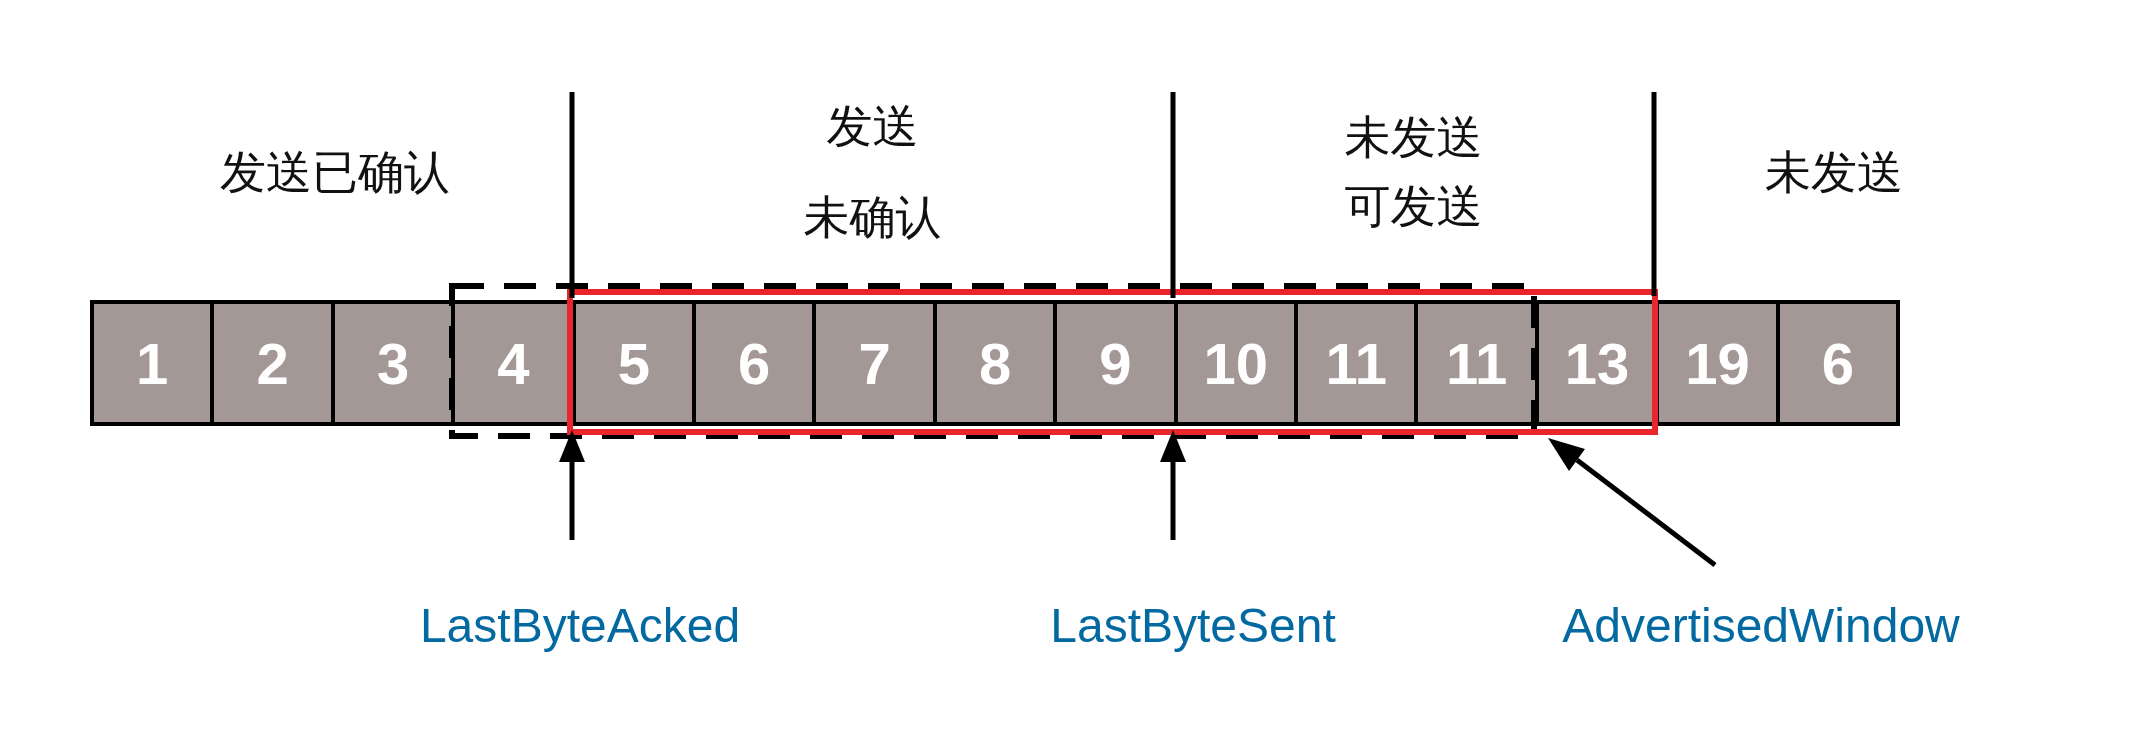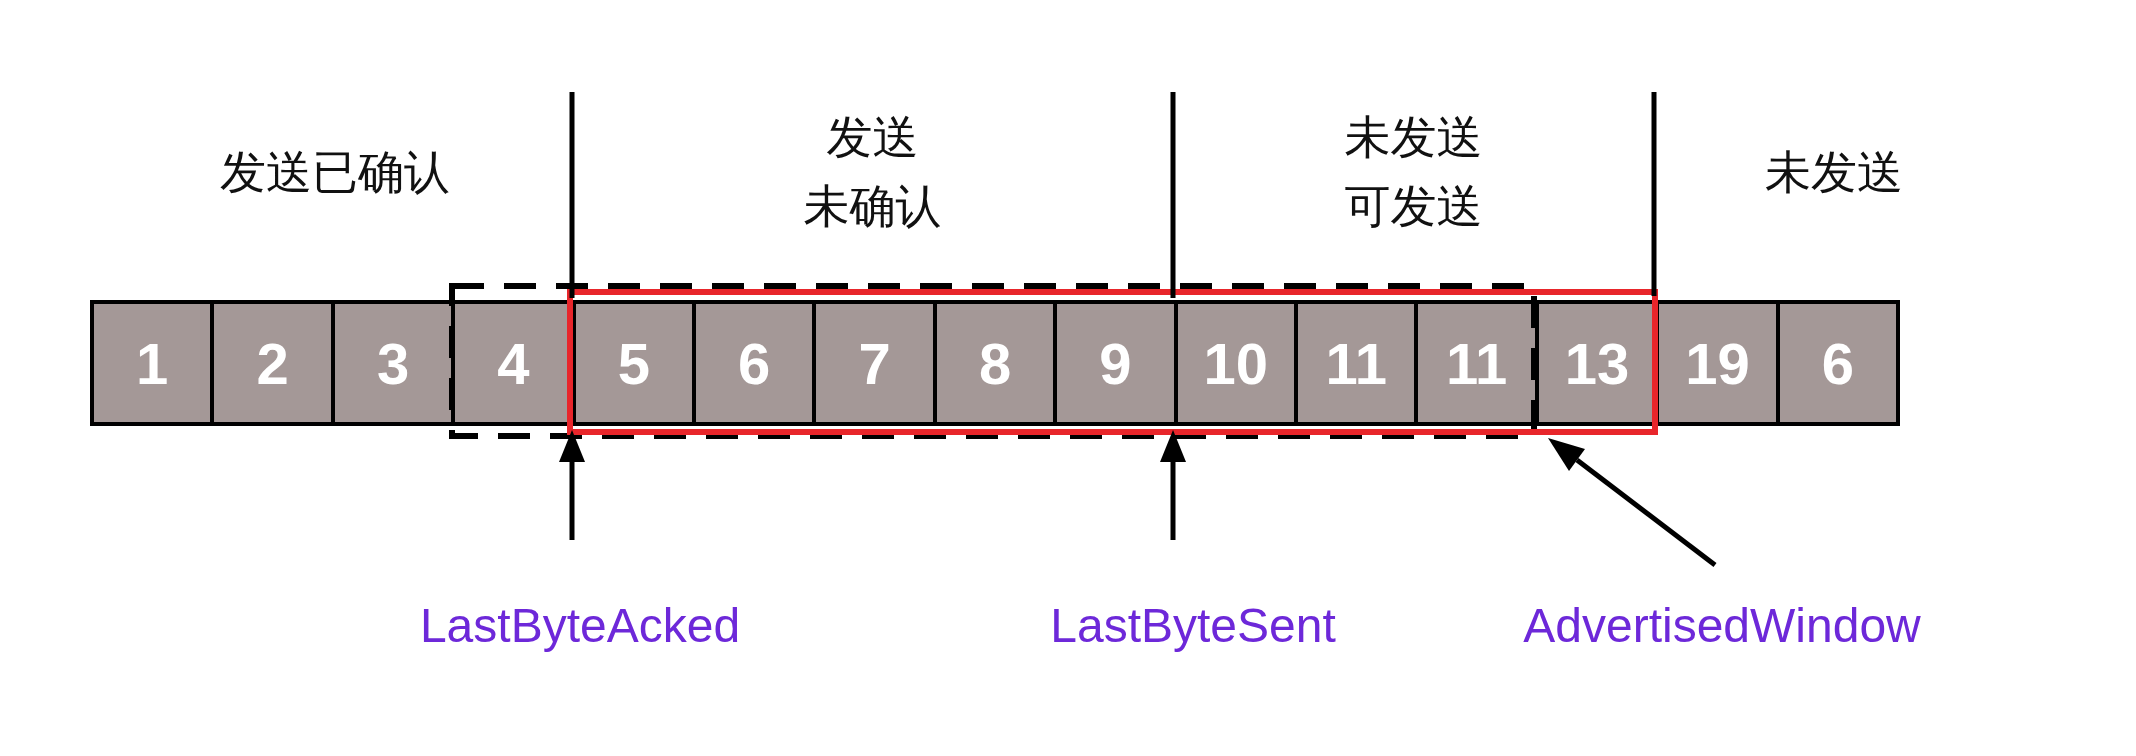--- a/index.html
+++ b/index.html
@@ -24,21 +24,21 @@
     align-items: center;
     justify-content: center;
     font-size: 46px;
     font-weight: 500;
     color: #111111;
     line-height: 1.5;
     text-align: center;
     white-space: nowrap;
   }
   .region-sent-acked        { left: 96px;   width: 478px; }
-  .region-sent-unacked      { left: 572px;  width: 601px; }
+  .region-sent-unacked      { left: 572px;  width: 601px; justify-content: space-between; }
   .region-unsent-sendable   { left: 1173px; width: 481px; }
   .region-unsent-unsendable { left: 1654px; width: 360px; }
 
   
   .byte-stream {
     position: absolute;
     left: 90px;
     top: 300px;
     width: 1810px;
     height: 126px;
@@ -72,26 +72,26 @@
 
   
   .pointer-label {
     position: absolute;
     top: 595px;
     height: 60px;
     display: flex;
     align-items: center;
     justify-content: center;
     font-size: 48px;
-    color: #6d28d9;
+    color: #0369a1;
     white-space: nowrap;
   }
   .pl-acked  { left: 330px;  width: 500px; }
   .pl-sent   { left: 943px;  width: 500px; text-align: right; }
-  .pl-advwin { left: 1452px; width: 540px; }
+  .pl-advwin { left: 1491px; width: 540px; }
 </style>
 </head>
 <body>
 
 <div class="canvas">
 
   <div class="region-label region-sent-acked">
     <span>发送已确认</span>
   </div>
   <div class="region-label region-sent-unacked">

